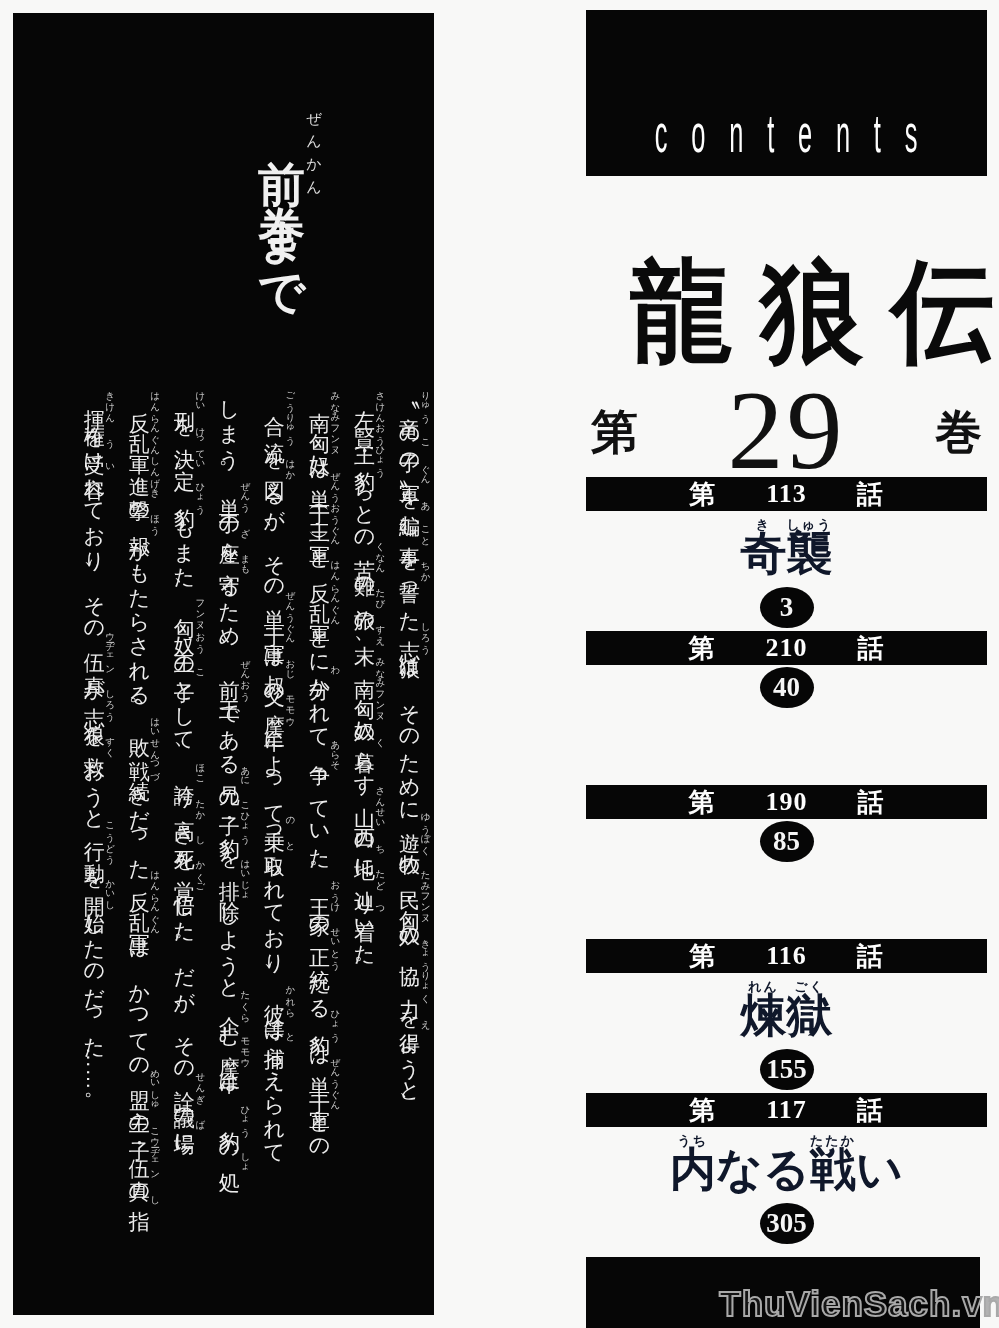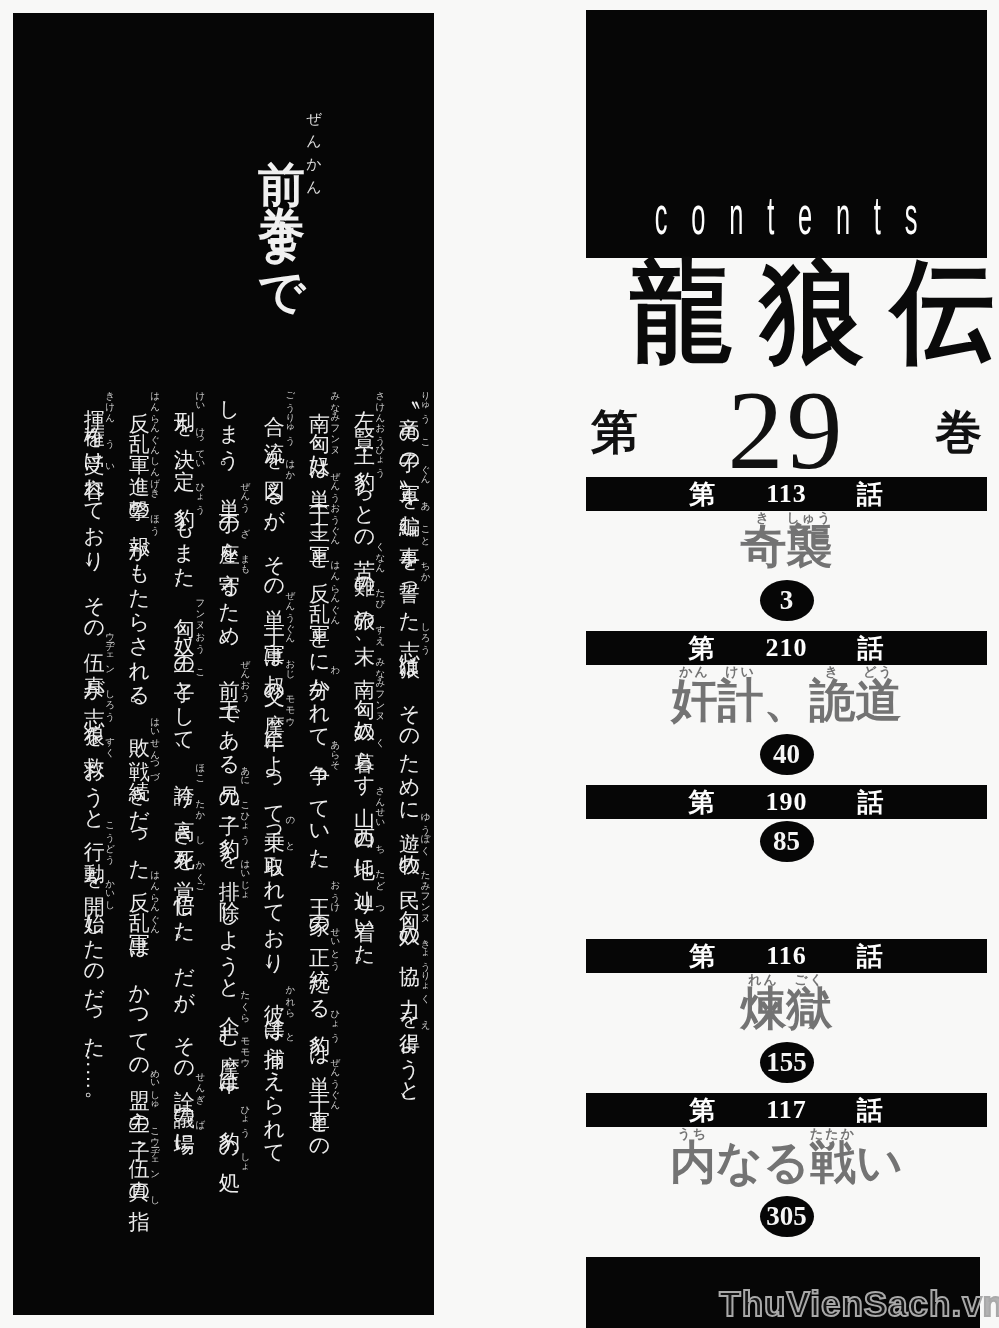--- a/index.html
+++ b/index.html
@@ -29,21 +29,21 @@
     writing-mode:vertical-rl; text-orientation:mixed;
     height:880px; font-size:21px; line-height:1.55;
     color:#ececec; font-family:"Liberation Sans", sans-serif;
     font-weight:500; letter-spacing:0.4px;
   }
   .tcol ruby rt, .chapter-title ruby rt { ruby-align:center; }
   .tcol rt { font-size:9.5px; letter-spacing:0; color:#cfcfcf; font-weight:normal; }
   
   .right-panel { position:absolute; left:586px; top:0; width:401px; height:1328px; }
   .header-box {
-    position:absolute; top:10px; left:0; width:401px; height:248px;
+    position:absolute; top:10px; left:0; width:401px; height:166px;
     background:#060606; display:flex; align-items:flex-end; justify-content:center;
   }
   .contents-label {
     color:#fdfdfd; font-family:"Liberation Sans", sans-serif; font-weight:300;
     font-size:31px; letter-spacing:29px; padding-left:29px;
     transform:scaleY(1.75) scaleX(0.82); transform-origin:center bottom;
     margin-bottom:10px; white-space:nowrap;
   }
   .series-title {
     position:absolute; top:236px; left:0; width:401px; height:152px;
@@ -60,22 +60,22 @@
   .vol-kanji { font-size:47px; font-weight:bold; }
   .vol-number { font-size:112px; font-weight:normal; letter-spacing:3px; line-height:1; transform:translateY(-2px); }
   .chapters { position:absolute; top:477px; left:0; width:401px; }
   .chapter { height:154px; }
   .chapter-bar {
     height:34px; background:#060606; color:#fdfdfd;
     display:flex; align-items:center; justify-content:center; gap:50px;
     font-size:26px; font-weight:bold; letter-spacing:1px;
   }
   .chapter-title {
-    margin-top:0px; text-align:center; font-size:46px; font-weight:bold;
-    line-height:1.35; color:#737373; white-space:nowrap;
+    margin-top:7px; text-align:center; font-size:46px; font-weight:bold;
+    line-height:1.35; color:#0f172a; white-space:nowrap;
   }
   .chapter-title rt { font-size:13px; font-weight:bold; letter-spacing:2px; }
   .page-badge {
     width:54px; height:41px; background:#060606; border-radius:50%;
     margin:2px auto 0; display:flex; align-items:center; justify-content:center;
   }
   .page-number { color:#f5f5f5; font-size:27px; font-weight:bold; }
   .bottom-bar {
     position:absolute; top:1257px; left:0; width:394px; height:71px;
     background:#060606;
@@ -132,21 +132,20 @@
       <span class="page-number">3</span>
     </div>
   </div>
 
   <div class="chapter">
     <div class="chapter-bar">
       <span class="bar-prefix">第</span>
       <span class="bar-number">210</span>
       <span class="bar-suffix">話</span>
     </div>
-    <div class="chapter-title"><ruby>奸<rt>かん</rt></ruby><ruby>計<rt>けい</rt></ruby>、<ruby>詭<rt>き</rt></ruby><ruby>道<rt>どう</rt></ruby></div>
     <div class="page-badge">
       <span class="page-number">40</span>
     </div>
   </div>
 
   <div class="chapter">
     <div class="chapter-bar">
       <span class="bar-prefix">第</span>
       <span class="bar-number">190</span>
       <span class="bar-suffix">話</span>

